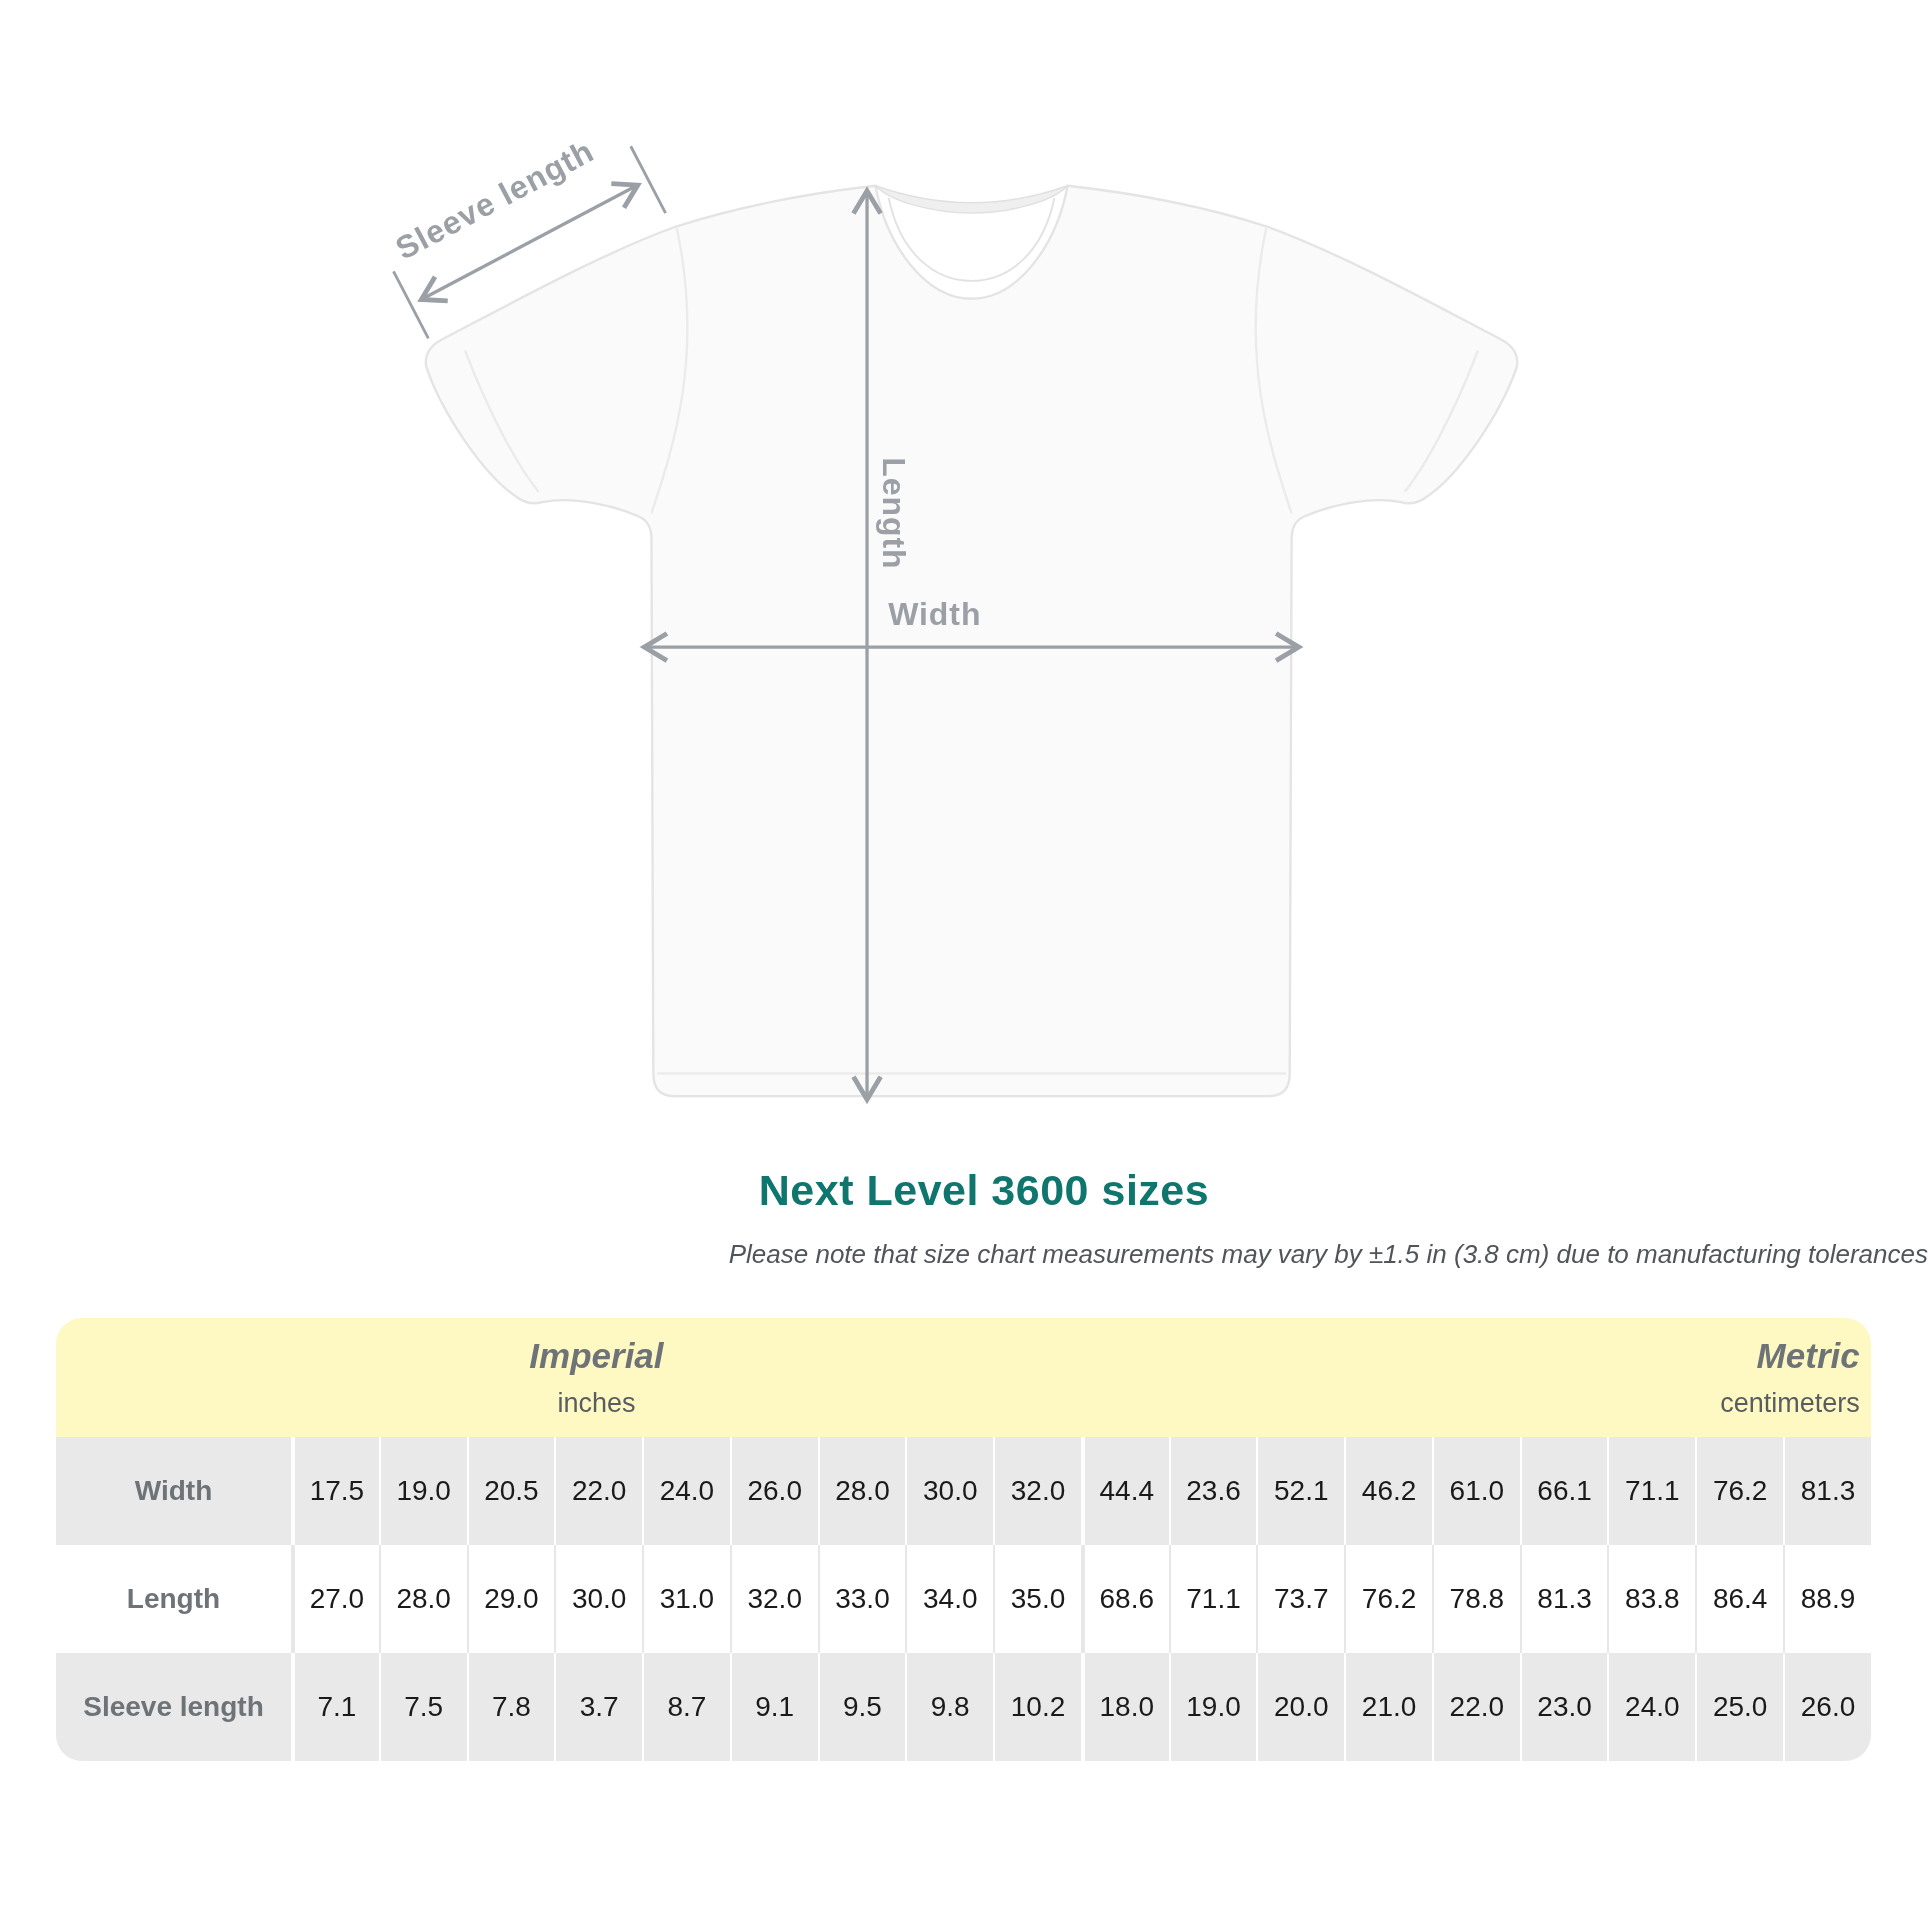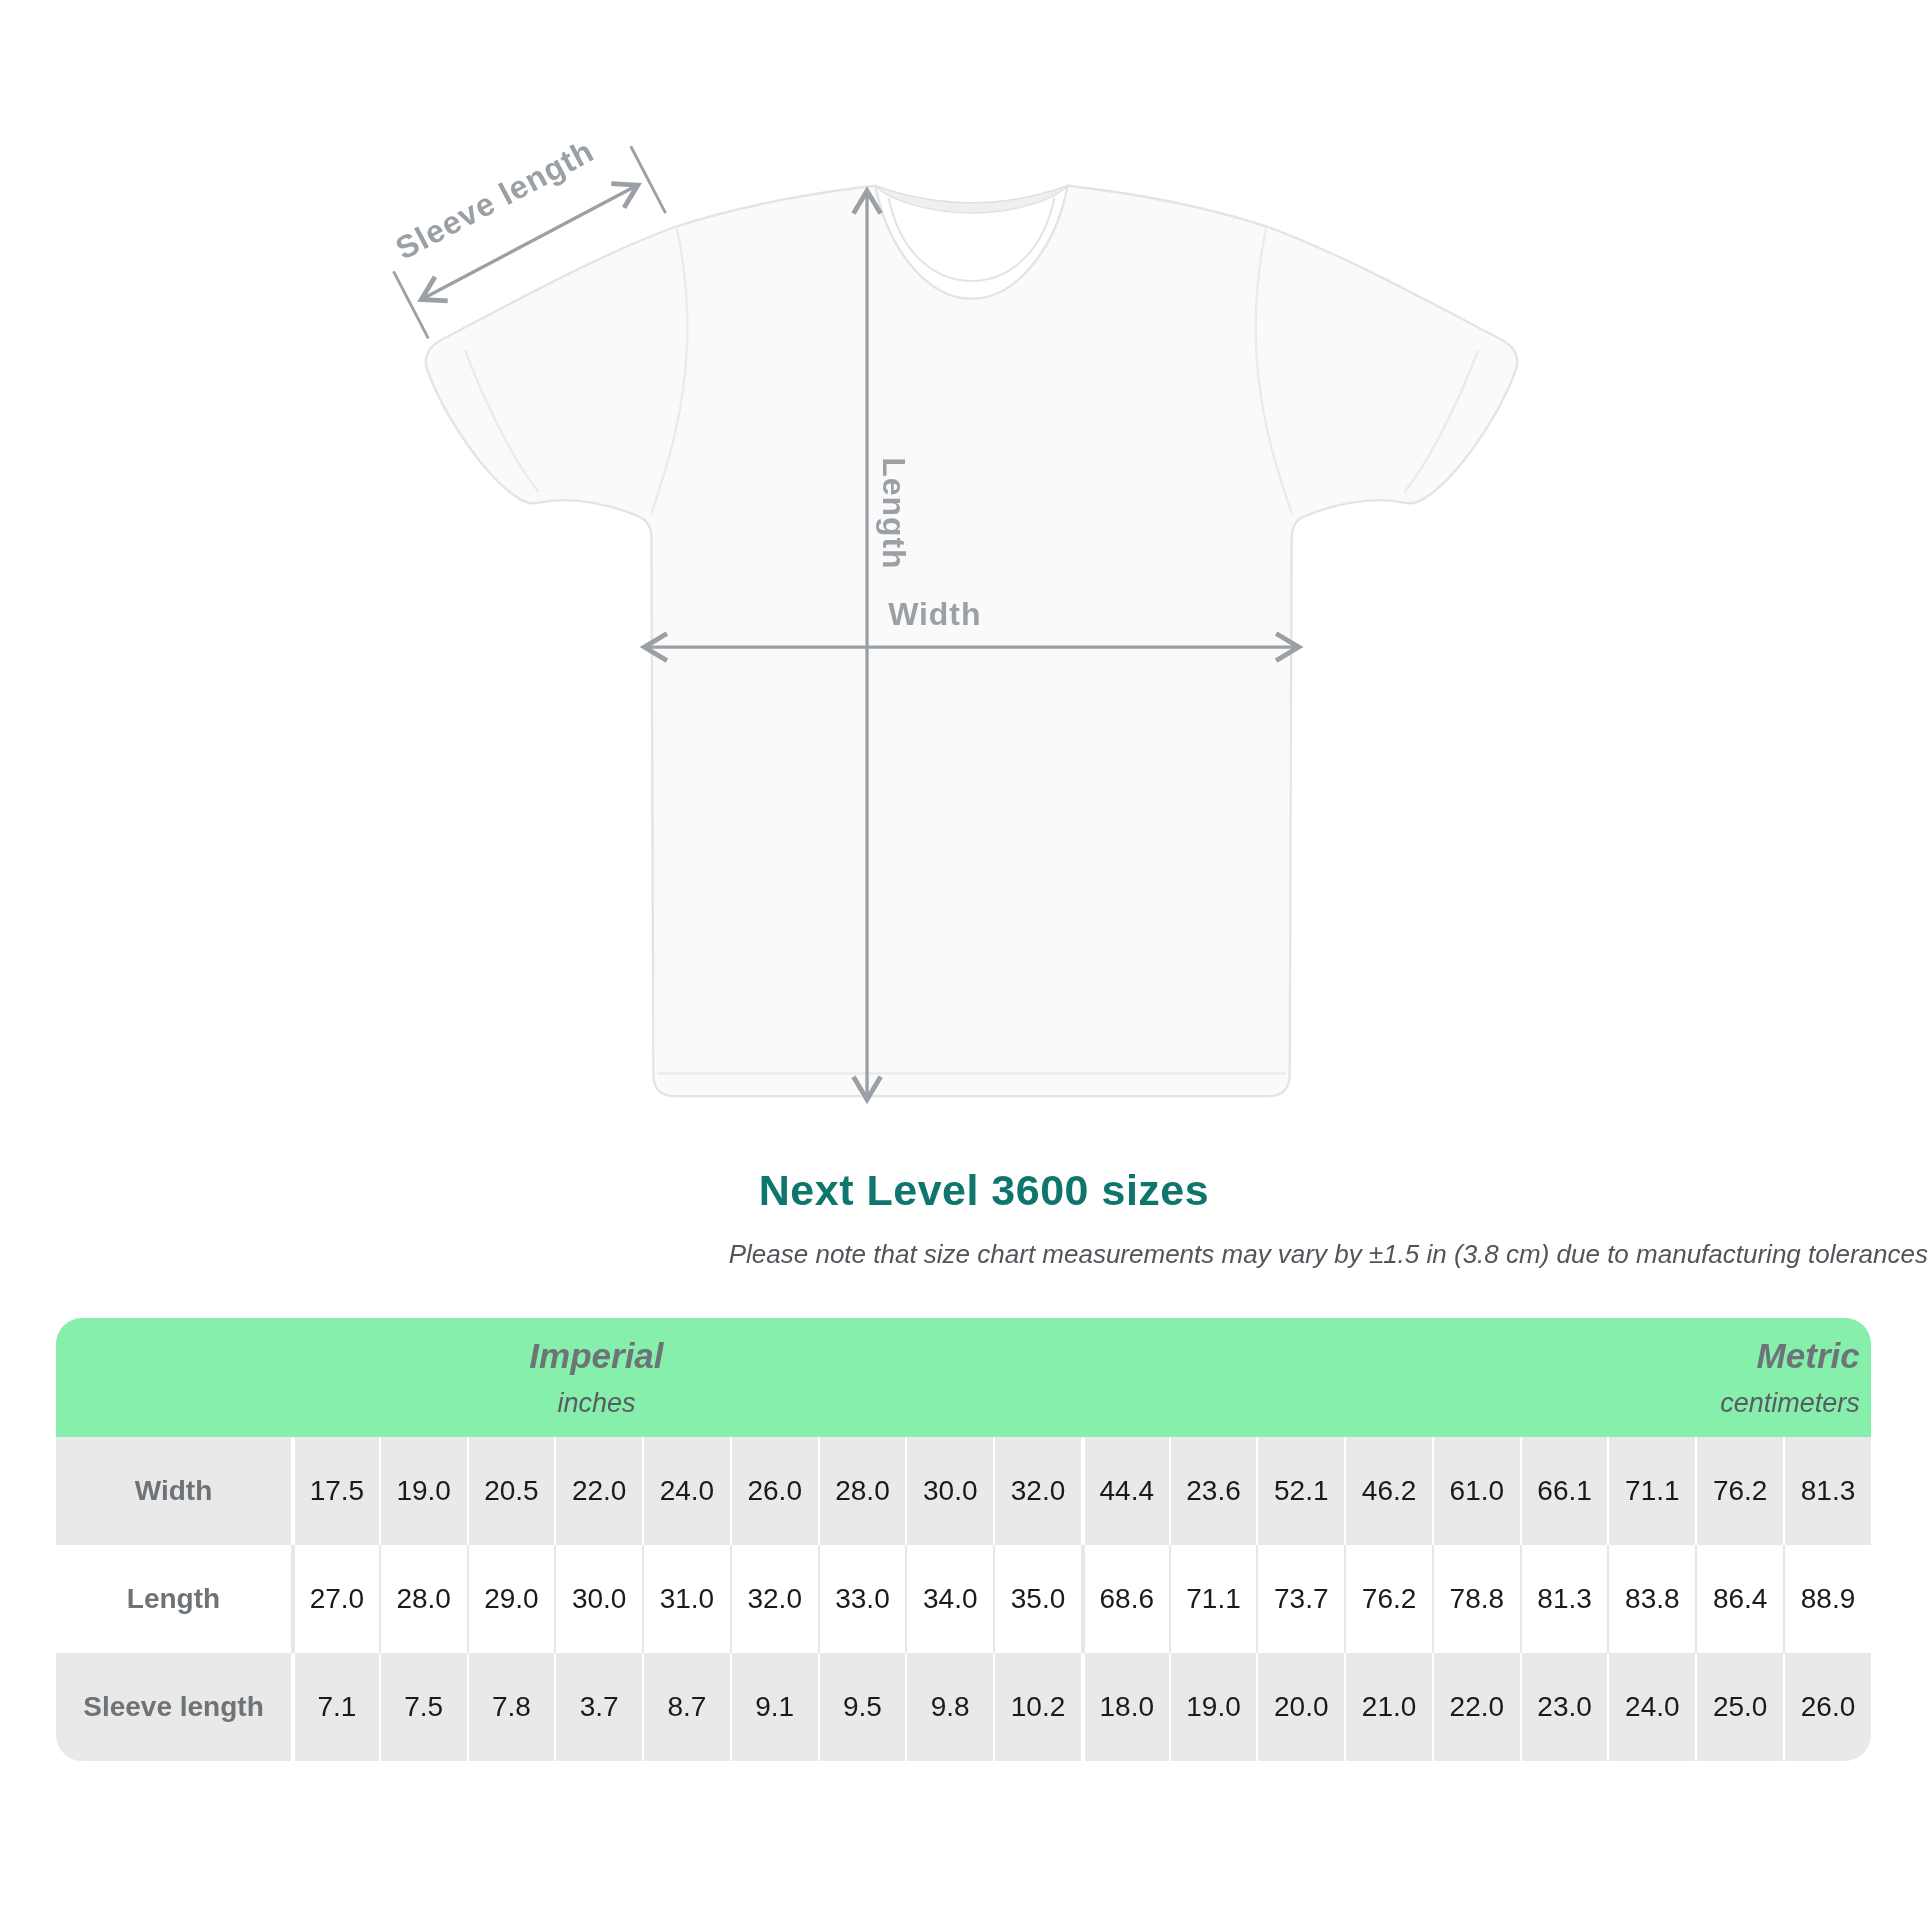--- a/index.html
+++ b/index.html
@@ -17,27 +17,27 @@
   .note{position:absolute;top:1239px;left:0;width:100%;text-align:right;
     font-size:26px;font-style:italic;color:#515459;}
   
   .tablewrap{position:absolute;left:56px;top:1318px;width:1815px;}
   table{width:100%;border-collapse:separate;border-spacing:0;table-layout:fixed;}
   col.c-label{width:235px;}
   th,td{padding:0;text-align:center;vertical-align:middle;font-weight:normal;}
   tr.band-row{height:119px;}
   tr.sizes-row{height:110px;}
   tr.data-row{height:108px;}
-  .band{background:#86efac;}
+  .band{background:#fef9c3;}
   .band-left{border-top-left-radius:26px;}
   .band-right{border-top-right-radius:26px;}
   .band-left .inner{transform:translateX(28px);}
   .band-right .inner{transform:translateX(-11.3px);text-align:right;}
   .unit-name{font-size:35px;font-weight:bold;font-style:italic;color:#6e7378;}
-  .unit-sub{font-size:27px;font-style:italic;color:#595c60;margin-top:11.3px;}
+  .unit-sub{font-size:27px;color:#595c60;margin-top:11.3px;}
   .rowlabel{font-weight:bold;color:#6e7378;font-size:28px;}
   th.size{font-weight:bold;color:#6e7378;font-size:28px;}
   td.data{font-size:28px;color:#1a1a1a;}
   tr.white{background:#ffffff;}
   tr.gray{background:#e9e9e9;}
   th.size,td.data{border-left:2.8px solid transparent;}
   tr.white th.size,tr.white td.data{border-left-color:#e7e7e7;}
   tr.gray td.data{border-left-color:#ffffff;margin-left:19px;}
   th.first,td.first,th.msplit,td.msplit{border-left-width:4.7px;}
   tr.last .rowlabel{border-bottom-left-radius:26px;}

